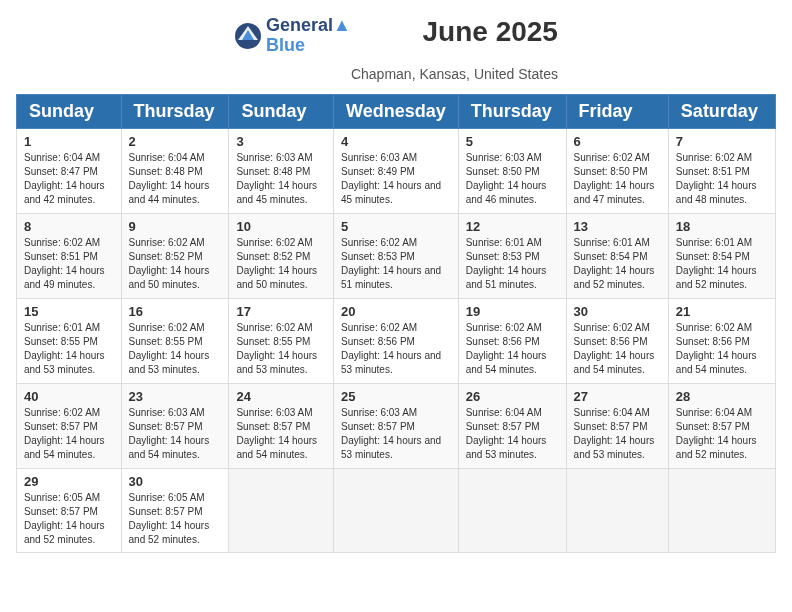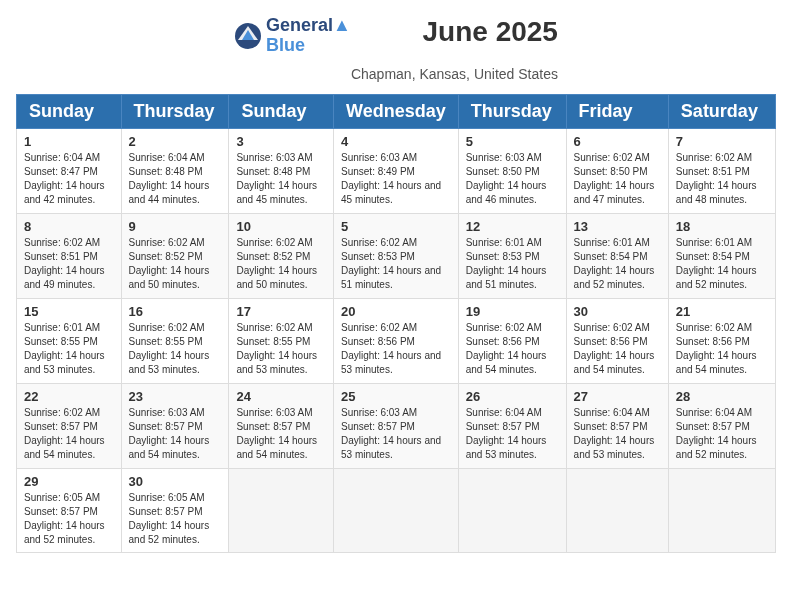--- a/index.html
+++ b/index.html
@@ -295,21 +295,21 @@
         <span class="day-num">21</span>
         <div class="day-info">
           Sunrise: 6:02 AM<br>
           Sunset: 8:56 PM<br>
           Daylight: 14 hours and 54 minutes.
         </div>
       </td>
       </tr>
       <tr>
         <td>
-        <span class="day-num">22</span>
+        <span class="day-num">40</span>
         <div class="day-info">
           Sunrise: 6:02 AM<br>
           Sunset: 8:57 PM<br>
           Daylight: 14 hours and 54 minutes.
         </div>
       </td>
         <td>
         <span class="day-num">23</span>
         <div class="day-info">
           Sunrise: 6:03 AM<br>

